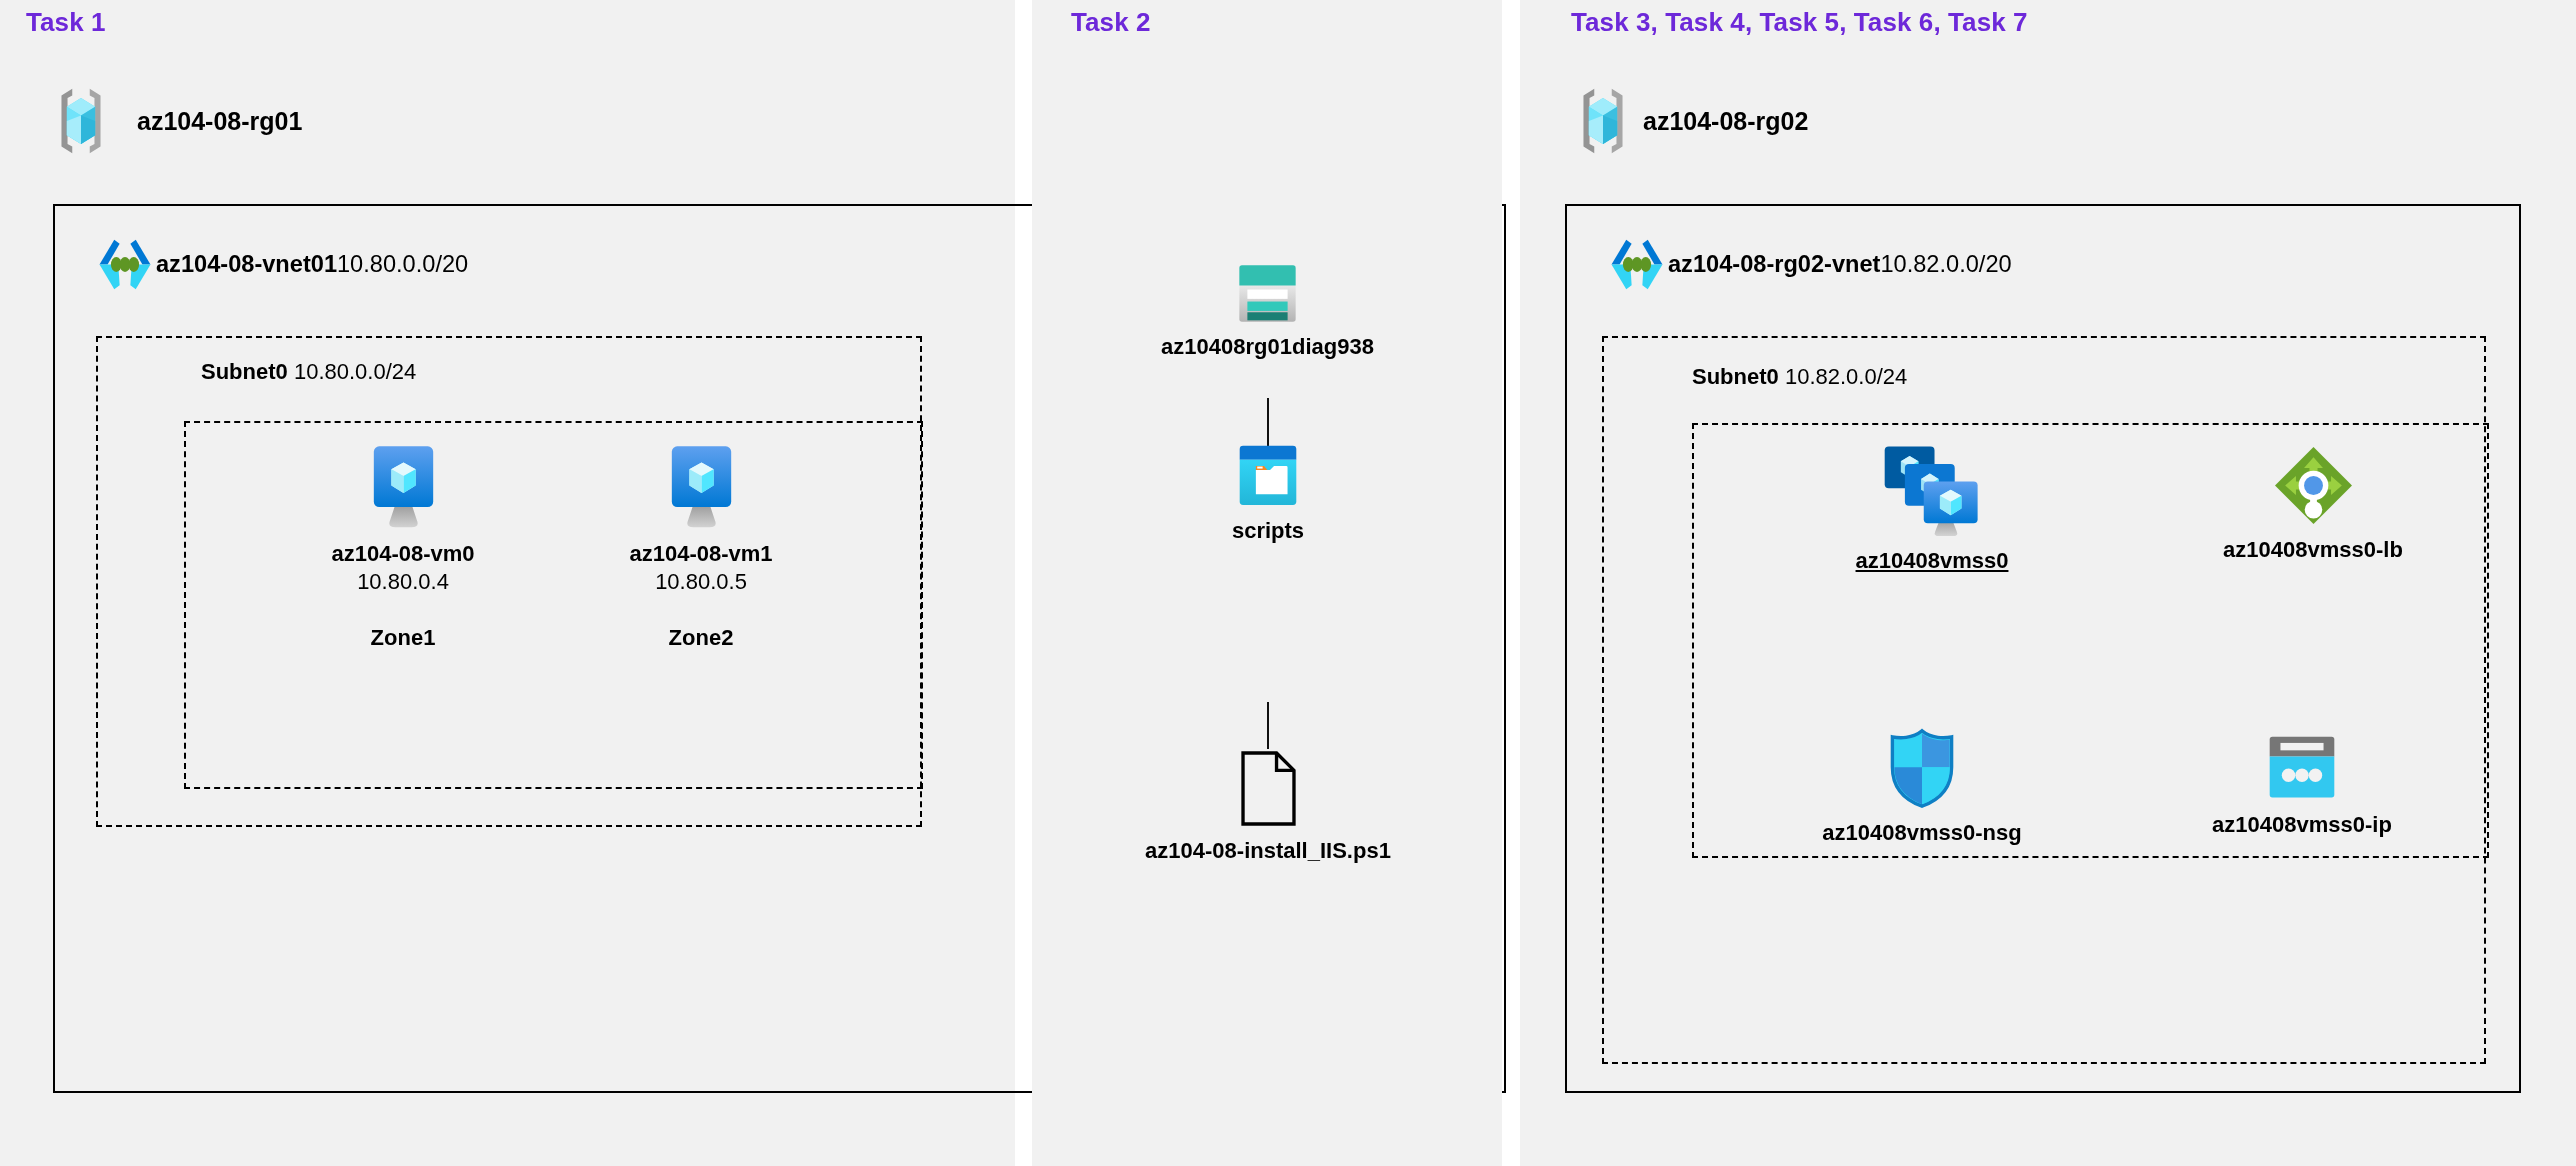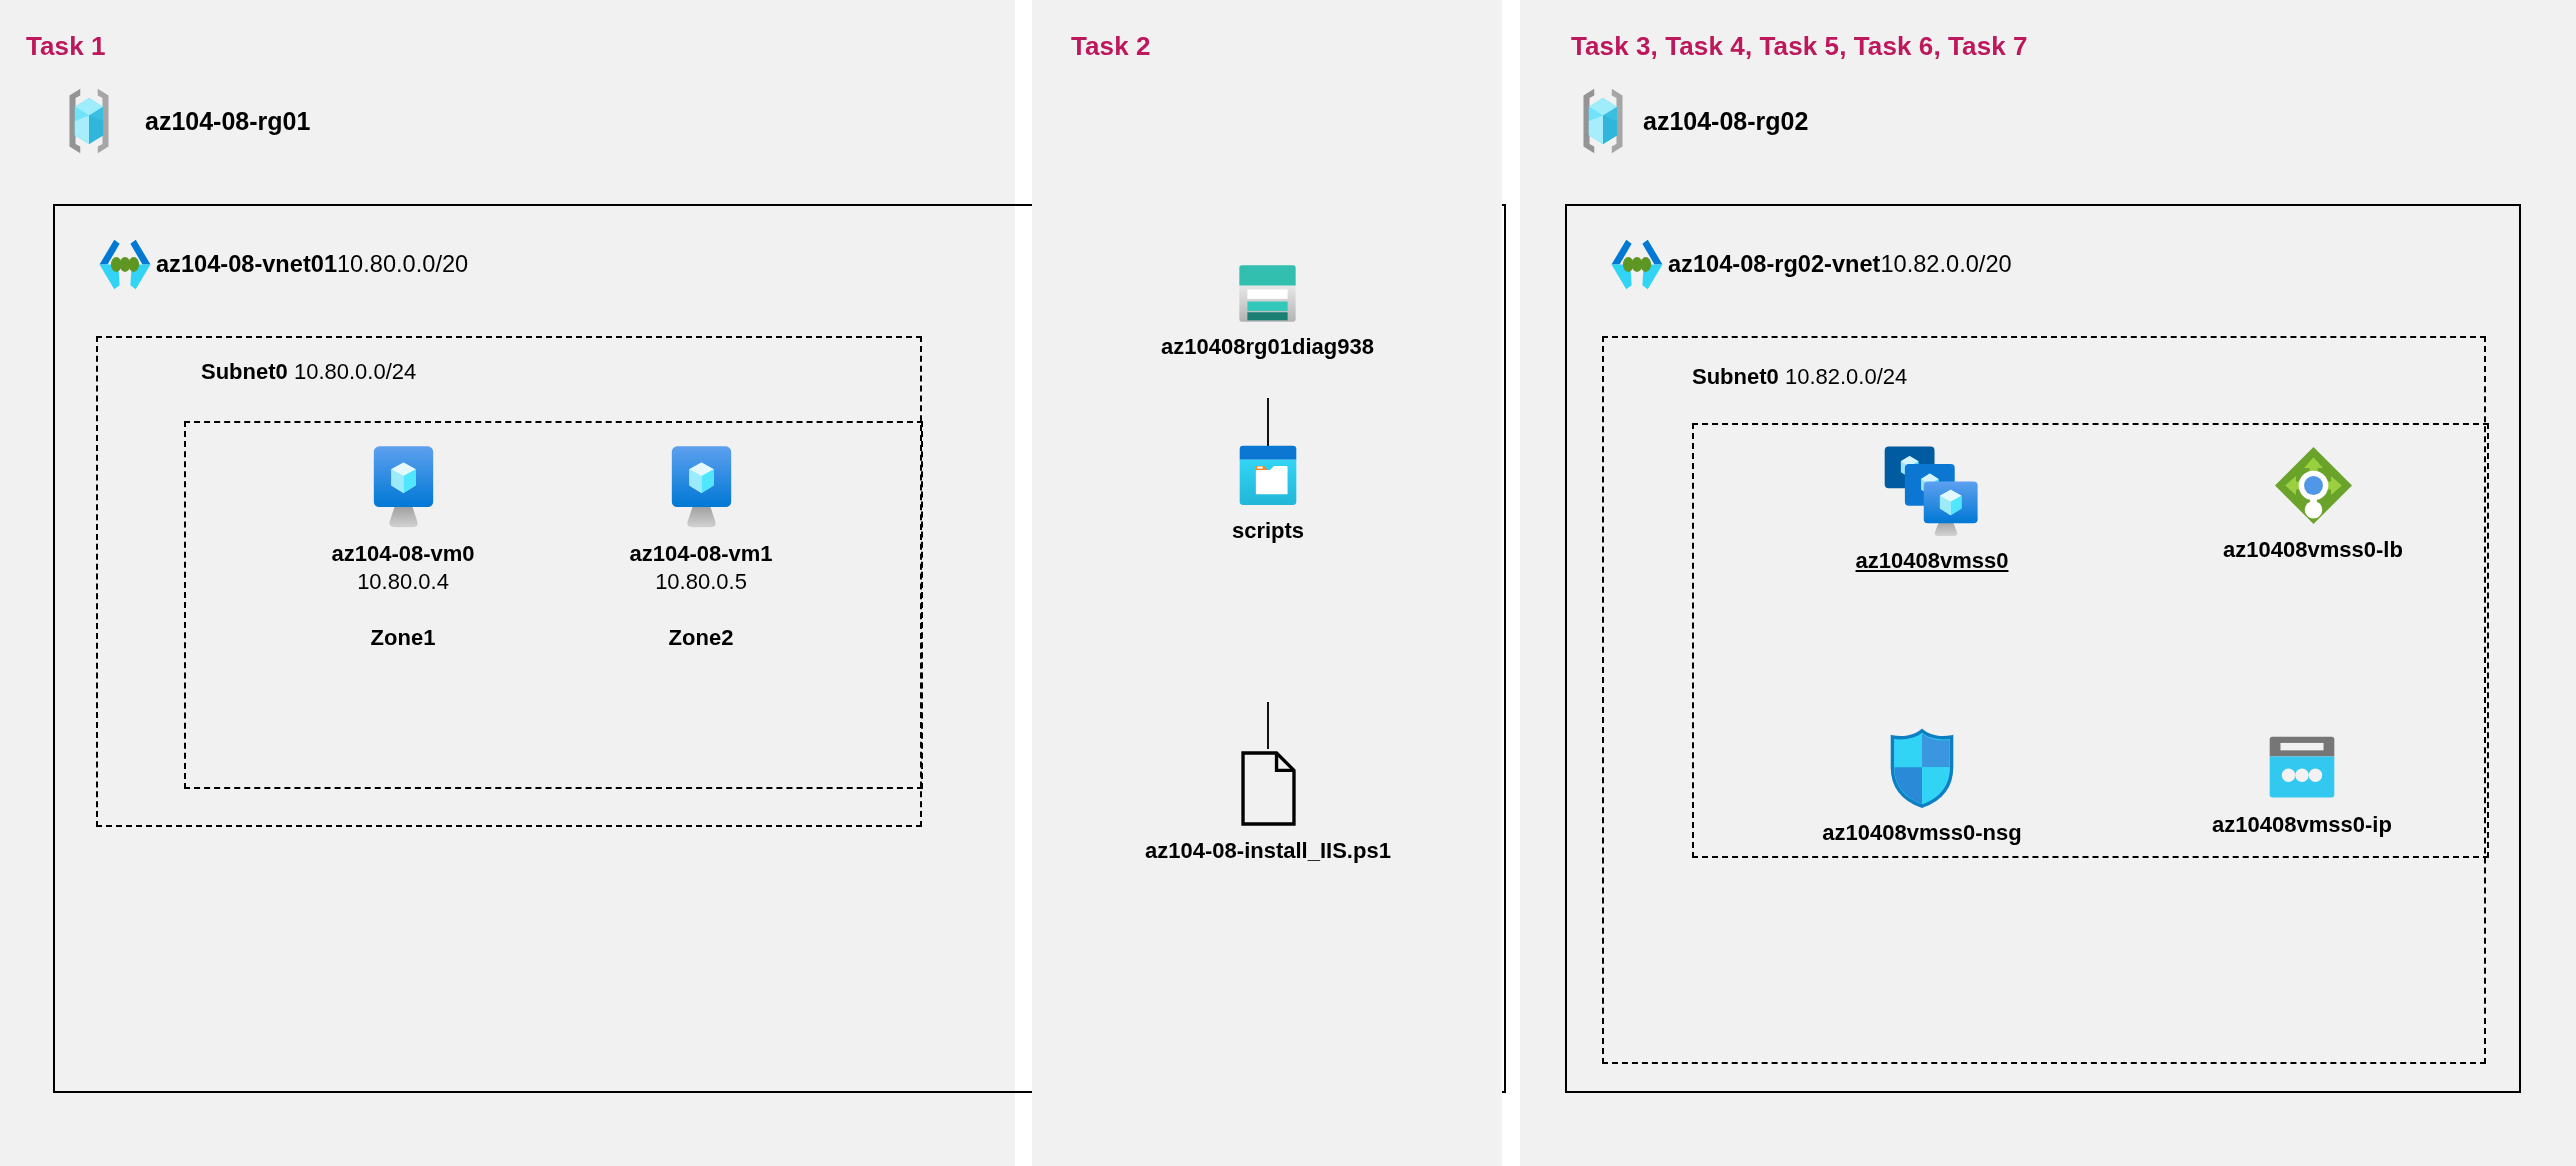--- a/index.html
+++ b/index.html
@@ -4,22 +4,22 @@
 <style>
   html,body{margin:0;padding:0;background:#ffffff;}
   body{width:2576px;height:1166px;position:relative;overflow:hidden;
        font-family:"Liberation Sans",sans-serif;color:#000;}
 
   .panel{position:absolute;background:#f1f1f1;}
   .panel-a{left:0;top:0;width:1015px;height:1166px;}
   .panel-b{left:1032px;top:0;width:470px;height:1166px;}
   .panel-c{left:1520px;top:0;width:1056px;height:1166px;}
 
-  .task-title{position:absolute;color:#be185d;font-weight:bold;
-              font-size:26px;letter-spacing:0.1px;white-space:nowrap;margin-top:24px;}
+  .task-title{position:absolute;color:#6d28d9;font-weight:bold;
+              font-size:26px;letter-spacing:0.1px;white-space:nowrap;}
 
   
   .rg{position:absolute;display:flex;align-items:center;gap:15px;}
   .rg-label{font-size:25px;font-weight:bold;white-space:nowrap;}
 
   
   .solidbox{position:absolute;border:2.7px solid #000;background:transparent;}
 
   
   .dashbox{position:absolute;border:2.7px dashed #000;background:transparent;}
@@ -45,21 +45,21 @@
   
   svg{display:block;overflow:visible;}
 </style>
 </head>
 <body>
 
 <div class="panel panel-a"></div>
 
 <div class="task-title" style="left:26px;top:6.7px;">Task 1</div>
 
-<div class="rg" style="left:64px;top:86px;gap:31px;">
+<div class="rg" style="left:56px;top:86px;gap:31px;">
   <span>
     <svg width="50" height="70" viewBox="0 0 74 104">
       <path d="M24 4 L8 14 L8 90 L24 100 L24 90 L17 86 L17 18 L24 14 Z" fill="#949494"></path>
       <path d="M50 4 L66 14 L66 90 L50 100 L50 90 L57 86 L57 18 L50 14 Z" fill="#a6a6a6"></path>
       <polygon points="37,18 58,31 58,73 37,86 16,73 16,31" fill="#5ce0f8"></polygon>
       <polygon points="37,18 58,31 37,44 16,31" fill="#9fecfb"></polygon>
       <polygon points="37,44 58,31 58,73 37,86" fill="#3bbfe0"></polygon>
       <polygon points="37,44 37,86 16,73 16,31" fill="#6fe3fa"></polygon>
       <polygon points="37,44 58,52 58,73 37,86" fill="#2fb6da"></polygon>
       <polygon points="37,44 16,52 16,73 37,86" fill="#a7edfb"></polygon>

